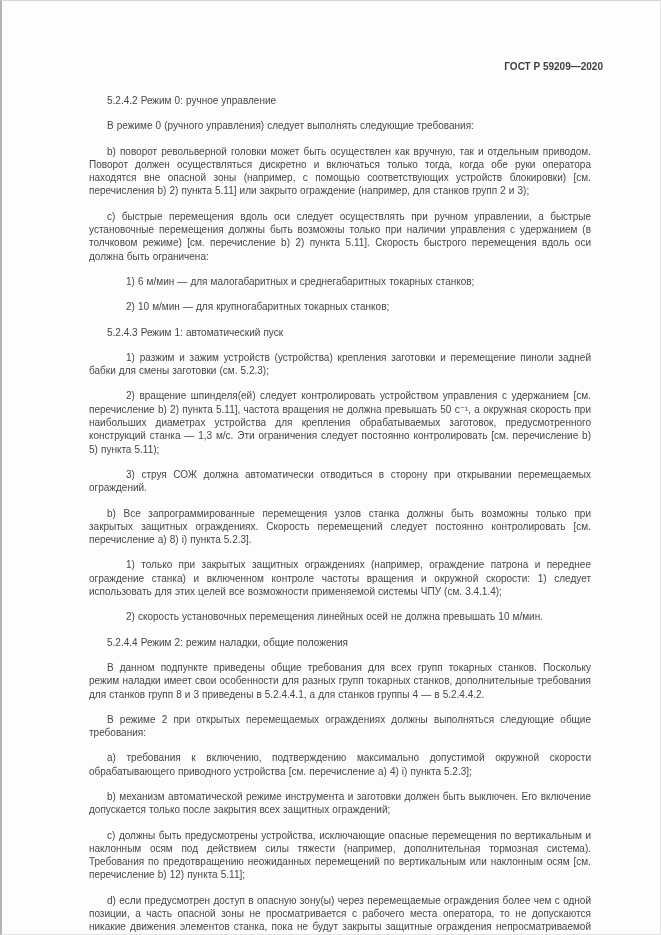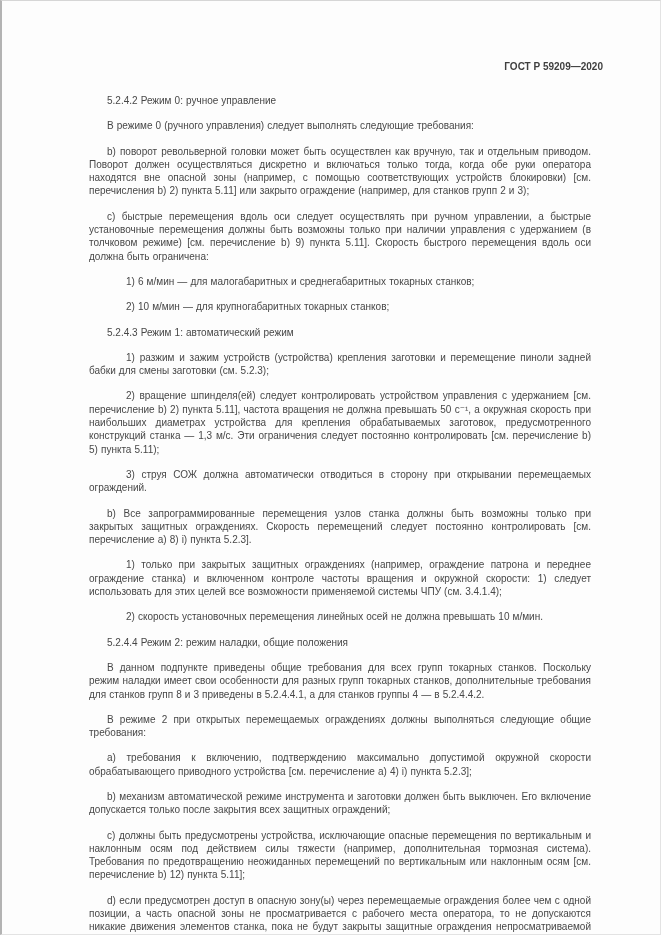--- a/index.html
+++ b/index.html
@@ -56,24 +56,24 @@
 
 <div class="page">
   <div class="content">
 
     <div class="doc-header">ГОСТ Р 59209—2020</div>
 
     <div class="body-text">
       <p class="i1">5.2.4.2 Режим 0: ручное управление</p>
       <p class="i1">В режиме 0 (ручного управления) следует выполнять следующие требования:</p>
       <p class="i1">b) поворот револьверной головки может быть осуществлен как вручную, так и отдельным приводом. Поворот должен осуществляться дискретно и включаться только тогда, когда обе руки оператора находятся вне опасной зоны (например, с помощью соответствующих устройств блокировки) [см. перечисления b) 2) пункта 5.11] или закрыто ограждение (например, для станков групп 2 и 3);</p>
-      <p class="i1">с) быстрые перемещения вдоль оси следует осуществлять при ручном управлении, а быстрые установочные перемещения должны быть возможны только при наличии управления с удержанием (в толчковом режиме) [см. перечисление b) 9) пункта 5.11]. Скорость быстрого перемещения вдоль оси должна быть ограничена:</p>
+      <p class="i1">с) быстрые перемещения вдоль оси следует осуществлять при ручном управлении, а быстрые установочные перемещения должны быть возможны только при наличии управления с удержанием (в толчковом режиме) [см. перечисление b) 2) пункта 5.11]. Скорость быстрого перемещения вдоль оси должна быть ограничена:</p>
       <p class="i2">1) 6 м/мин — для малогабаритных и среднегабаритных токарных станков;</p>
       <p class="i2">2) 10 м/мин — для крупногабаритных токарных станков;</p>
-      <p class="i1">5.2.4.3 Режим 1: автоматический режим</p>
+      <p class="i1">5.2.4.3 Режим 1: автоматический пуск</p>
       <p class="i2">1) разжим и зажим устройств (устройства) крепления заготовки и перемещение пиноли задней бабки для смены заготовки (см. 5.2.3);</p>
       <p class="i2">2) вращение шпинделя(ей) следует контролировать устройством управления с удержанием [см. перечисление b) 2) пункта 5.11], частота вращения не должна превышать 50 с⁻¹, а окружная скорость при наибольших диаметрах устройства для крепления обрабатываемых заготовок, предусмотренного конструкций станка — 1,3 м/с. Эти ограничения следует постоянно контролировать [см. перечисление b) 5) пункта 5.11);</p>
       <p class="i2">3) струя СОЖ должна автоматически отводиться в сторону при открывании перемещаемых ограждений.</p>
       <p class="i1">b) Все запрограммированные перемещения узлов станка должны быть возможны только при закрытых защитных ограждениях. Скорость перемещений следует постоянно контролировать [см. перечисление а) 8) i) пункта 5.2.3].</p>
       <p class="i2">1) только при закрытых защитных ограждениях (например, ограждение патрона и переднее ограждение станка) и включенном контроле частоты вращения и окружной скорости: 1) следует использовать для этих целей все возможности применяемой системы ЧПУ (см. 3.4.1.4);</p>
       <p class="i2">2) скорость установочных перемещения линейных осей не должна превышать 10 м/мин.</p>
       <p class="i1">5.2.4.4 Режим 2: режим наладки, общие положения</p>
       <p class="i1">В данном подпункте приведены общие требования для всех групп токарных станков. Поскольку режим наладки имеет свои особенности для разных групп токарных станков, дополнительные требования для станков групп 8 и 3 приведены в 5.2.4.4.1, а для станков группы 4 — в 5.2.4.4.2.</p>
       <p class="i1">В режиме 2 при открытых перемещаемых ограждениях должны выполняться следующие общие требования:</p>
       <p class="i1">а) требования к включению, подтверждению максимально допустимой окружной скорости обрабатывающего приводного устройства [см. перечисление а) 4) i) пункта 5.2.3];</p>

